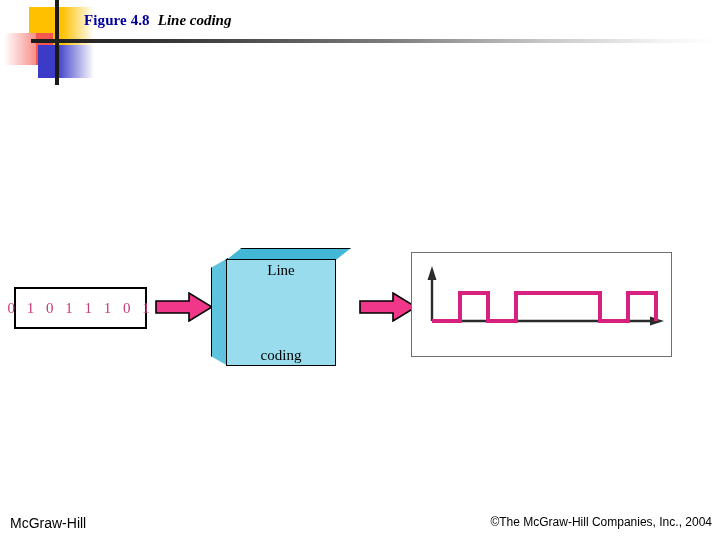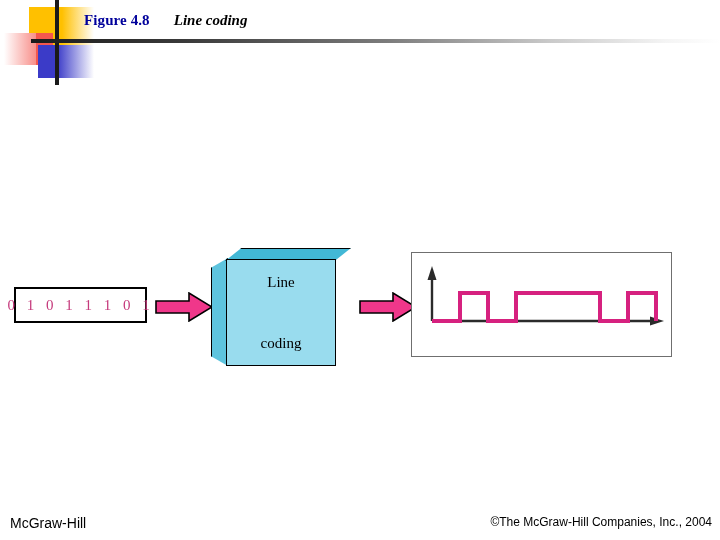--- a/index.html
+++ b/index.html
@@ -56,32 +56,32 @@
   #title-row {
     position: absolute; left: 84px; top: 11px;
     white-space: nowrap;
   }
   .fig-num {
     font-size: 15px; font-weight: bold; color: #00009B;
     letter-spacing: 0.1px;
   }
   .fig-caption {
     font-size: 15px; font-weight: bold; font-style: italic; color: #000000;
-    margin-left: 20px;
+    margin-left: 4px;
   }
 
   
   #rule {
     position: absolute; left: 33px; top: 39px; width: 687px; height: 4px;
     background: linear-gradient(to right, #1c1c1c 0%, #3a3a3a 22%, #7d7d7d 52%, #c9c9c9 75%, #f4f4f4 92%, #ffffff 100%);
   }
 
   
   #bits-box {
-    position: absolute; left: 14px; top: 287px; width: 133px; height: 36px;
+    position: absolute; left: 14px; top: 287px; width: 133px; height: 42px;
     border: 2px solid #000000;
     box-sizing: border-box;
     display: flex; align-items: center; justify-content: center;
   }
   #bits-text {
     font-size: 15px;
     color: #C53A7C;
     letter-spacing: 4px;
     white-space: nowrap;
   }
@@ -106,21 +106,21 @@
     border: 1.5px solid #000000;
     box-sizing: border-box;
     clip-path: polygon(0% 100%, 13% 0%, 100% 0%, 87% 100%);
   }
   .cube-front {
     position: absolute; left: 15px; top: 11px; width: 110px; height: 107px;
     background: #99DCEE;
     border: 1.5px solid #000000;
     box-sizing: border-box;
     display: flex; flex-direction: column;
-    align-items: center; justify-content: center; gap: 40px;
+    align-items: center; justify-content: space-between; gap: 40px;
   }
   .cube-label {
     font-size: 15px; color: #000000; line-height: 1.35; text-align: center;
   }
 
   
   #wave-frame {
     position: absolute; left: 411px; top: 252px; width: 261px; height: 105px;
     border: 1.5px solid #6f6f6f;
     box-sizing: border-box;

